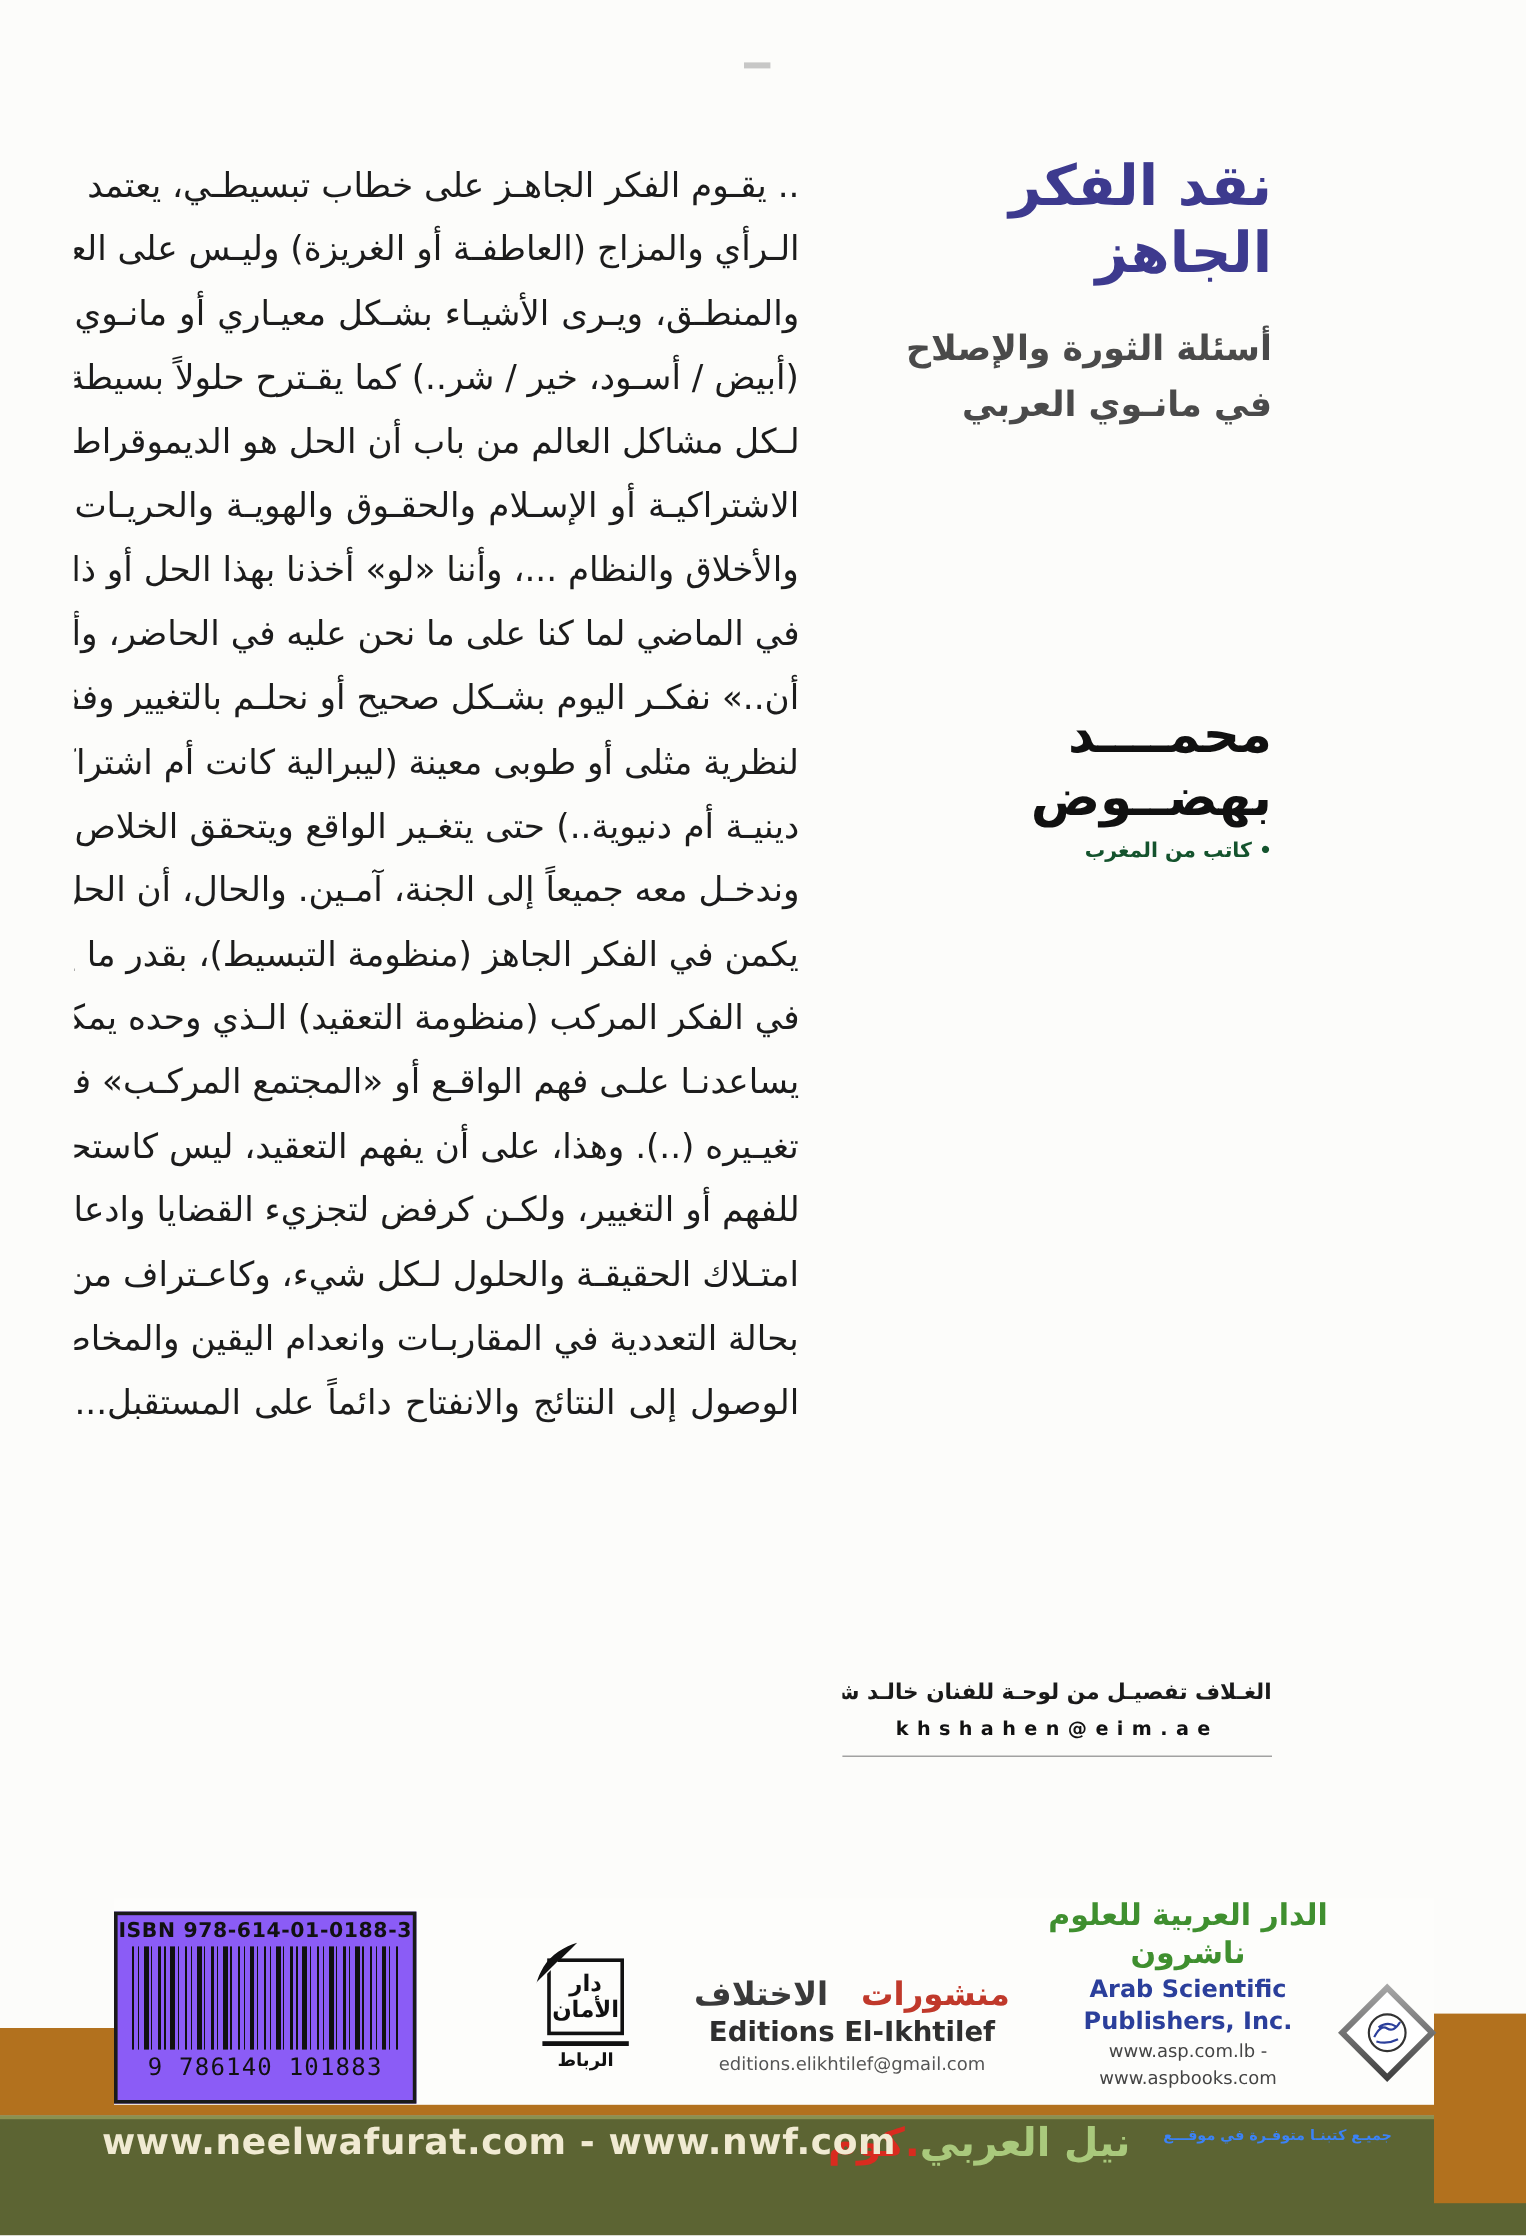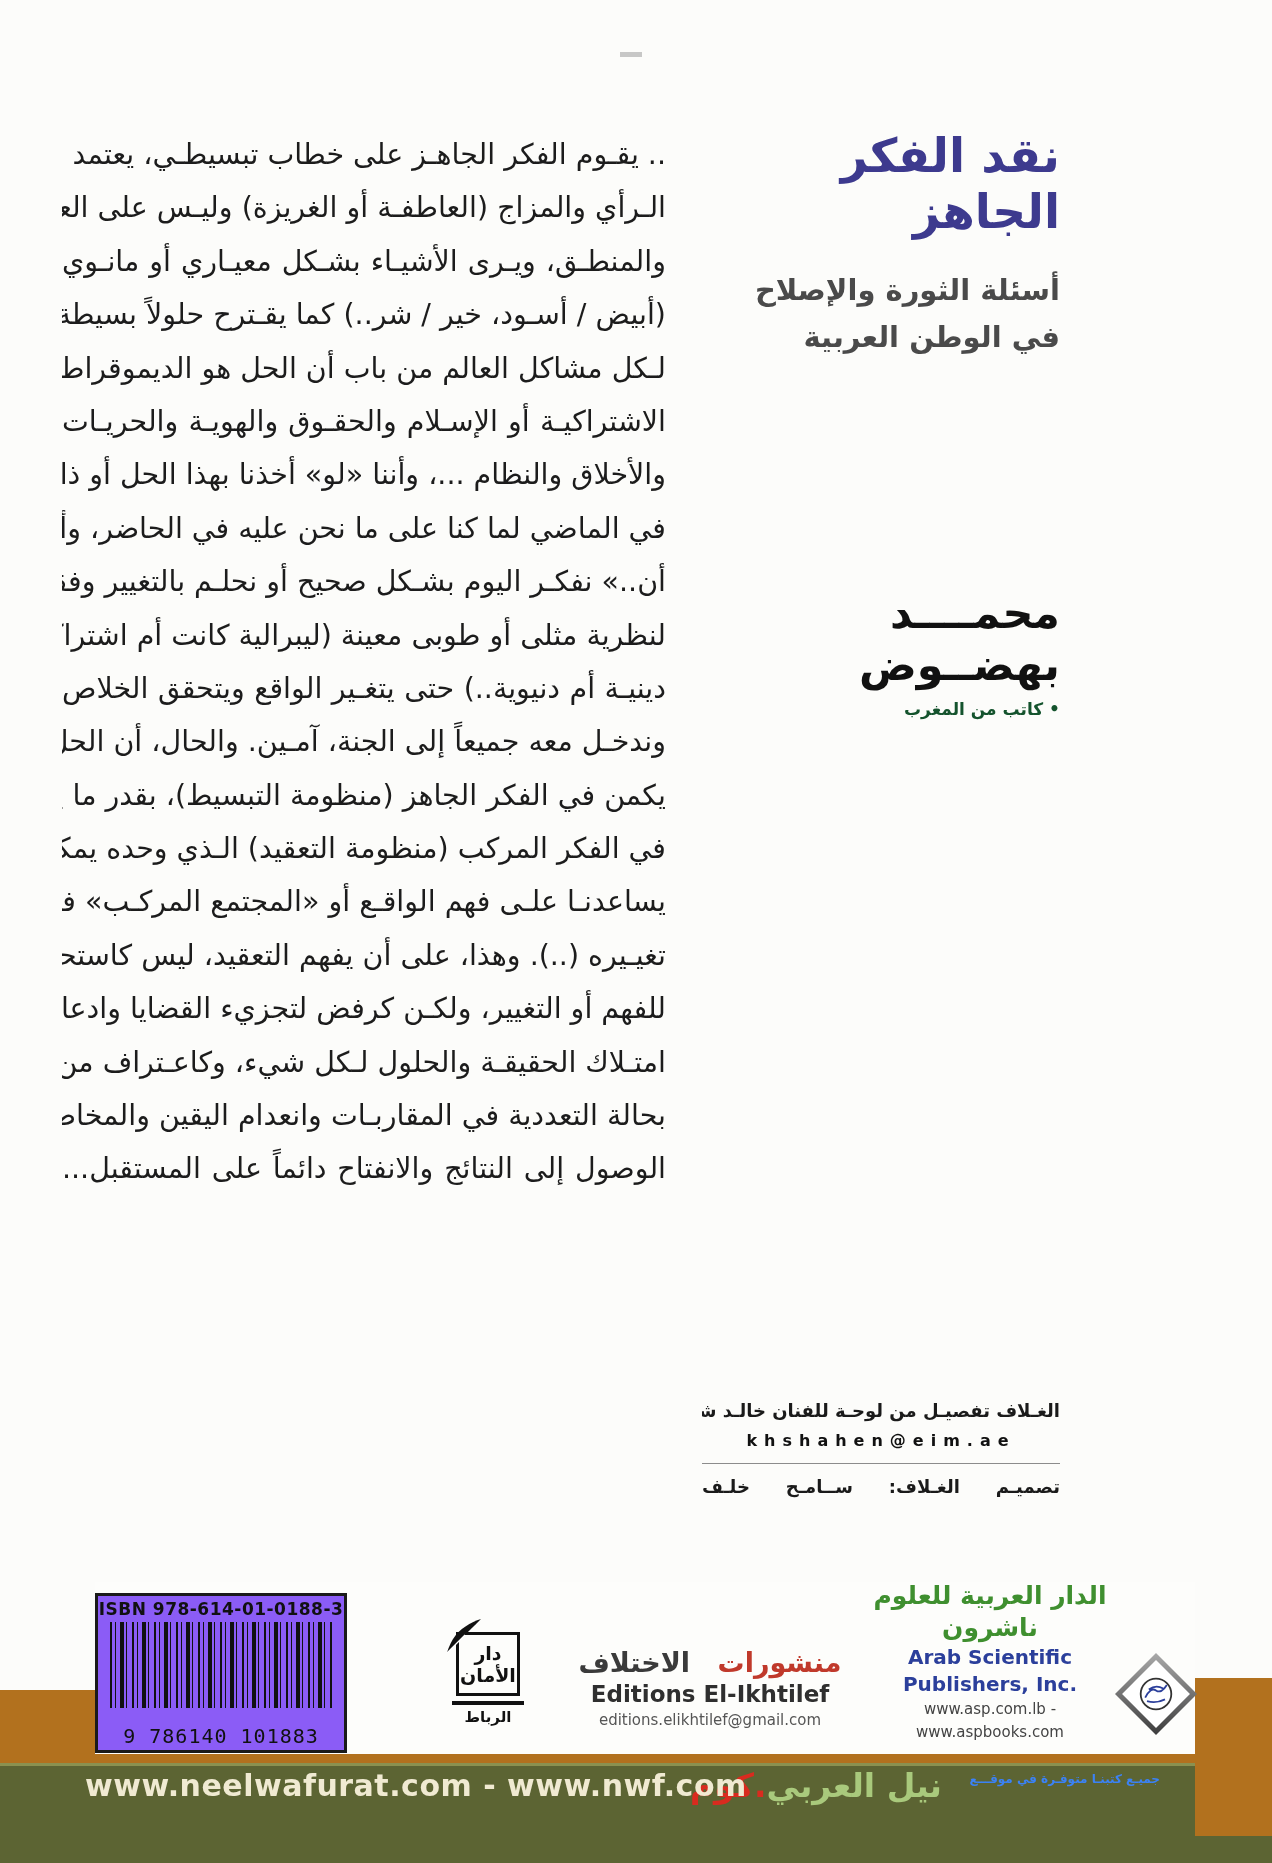--- a/index.html
+++ b/index.html
@@ -45,21 +45,21 @@
   .band-brown{position:absolute;left:0;top:1690px;width:1272px;height:73px;background:var(--c-band-brown,#b2711e);z-index:1;}
   .logos-panel{position:absolute;left:95px;top:1582px;width:1100px;height:172px;background:#fdfdfb;z-index:2;}
   .band-green{position:absolute;left:0;top:1763px;width:1272px;height:100px;background:var(--c-band-green,#5c6433);border-top:3px solid var(--c-band-green-edge,#8a9150);box-sizing:border-box;z-index:2;}
   .brown-right-block{position:absolute;left:1195px;top:1678px;width:77px;height:158px;background:var(--c-band-brown,#b2711e);z-index:3;}
 
   
   .barcode-label{position:absolute;left:95px;top:1593px;width:252px;height:160px;background:#8b5cf6;border:3px solid #1a1a1a;box-sizing:border-box;z-index:4;text-align:center;}
   .isbn-text{font-size:17px;color:#111;margin-top:3px;letter-spacing:.5px;font-weight:bold;}
   .barcode-bars{margin:3px 12px 0 12px;height:86px;
     background:repeating-linear-gradient(90deg,#111 0 2px,transparent 2px 5px,#111 5px 6px,transparent 6px 10px,#111 10px 14px,transparent 14px 16px,#111 16px 17px,transparent 17px 22px);}
-  .barcode-digits{font-family:"DejaVu Sans Mono",monospace;font-size:20px;color:#111;margin-top:16px;letter-spacing:1px;}
+  .barcode-digits{font-family:"DejaVu Sans Mono",monospace;font-size:20px;color:#111;margin-top:2px;letter-spacing:1px;}
 
   
   .daralaman{position:absolute;left:432px;top:1632px;width:112px;text-align:center;z-index:4;}
   .daralaman-box{position:relative;width:64px;height:64px;border:3px solid #111;margin:0 auto;box-sizing:border-box;
     display:flex;flex-direction:column;align-items:center;justify-content:center;direction:rtl;}
   .daralaman-box span{font-size:19px;font-weight:bold;color:#111;line-height:22px;}
   .daralaman-feather{position:absolute;left:-18px;top:-20px;}
   .daralaman-underline{width:72px;height:4px;background:#111;margin:5px auto 3px auto;}
   .daralaman-city{font-size:15px;font-weight:bold;color:#111;direction:rtl;}
 
@@ -115,34 +115,33 @@
       <div class="body-line">للفهم أو التغيير، ولكـن كرفض لتجزيء القضايا وادعاء</div>
       <div class="body-line">امتـلاك الحقيقـة والحلول لـكل شيء، وكاعـتراف من تم</div>
       <div class="body-line">بحالة التعددية في المقاربـات وانعدام اليقين والمخاطرة في</div>
       <div class="body-line">الوصول إلى النتائج والانفتاح دائماً على المستقبل...</div>
     </div>
 
   <div class="title-block">
     <div class="book-title">نقد الفكر الجاهز</div>
     <div class="book-subtitle">
       <div>أسئلة الثورة والإصلاح</div>
-      <div>في الوطن العربية</div>
+      <div>في مانـوي العربي</div>
     </div>
   </div>
 
   <div class="author-block">
     <div class="author-name">محمــــد بهضــوض</div>
     <div class="author-note">• كاتب من المغرب</div>
   </div>
 
   <div class="credits">
     <div class="credit-artist">الغـلاف تفصيـل من لوحـة للفنان خالـد شاهين</div>
     <div class="credit-email">khshahen@eim.ae</div>
     <hr class="credit-divider">
-    <div class="credit-design">تصميـم الغـلاف: ســامـح خلـف</div>
   </div>
 
   <div class="band-brown"></div>
   <div class="logos-panel"></div>
   <div class="band-green"></div>
   <div class="brown-right-block"></div>
 
   <div class="barcode-label">
     <div class="isbn-text">ISBN 978-614-01-0188-3</div>
     <div class="barcode-bars"></div>

